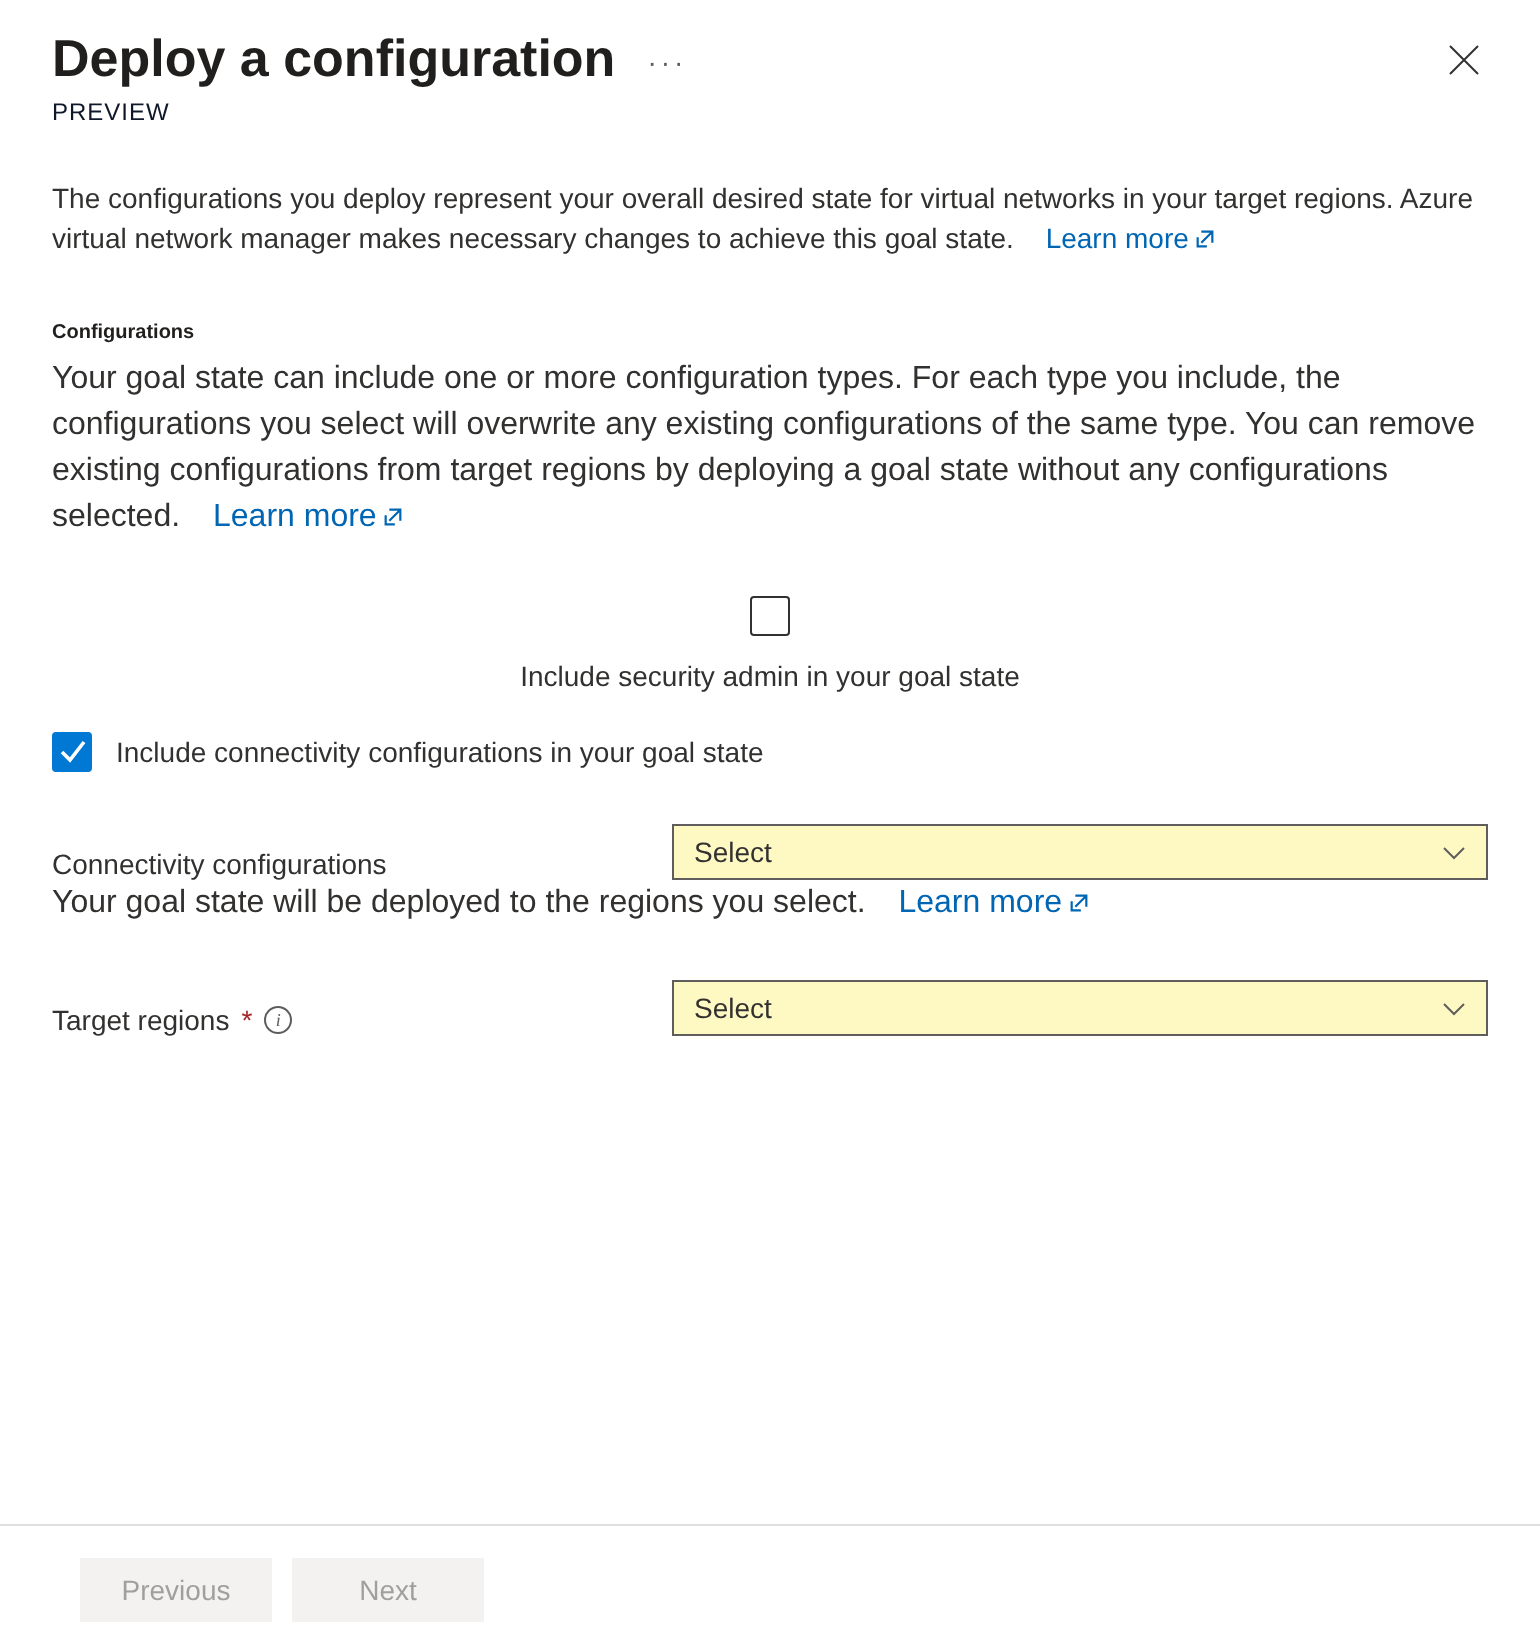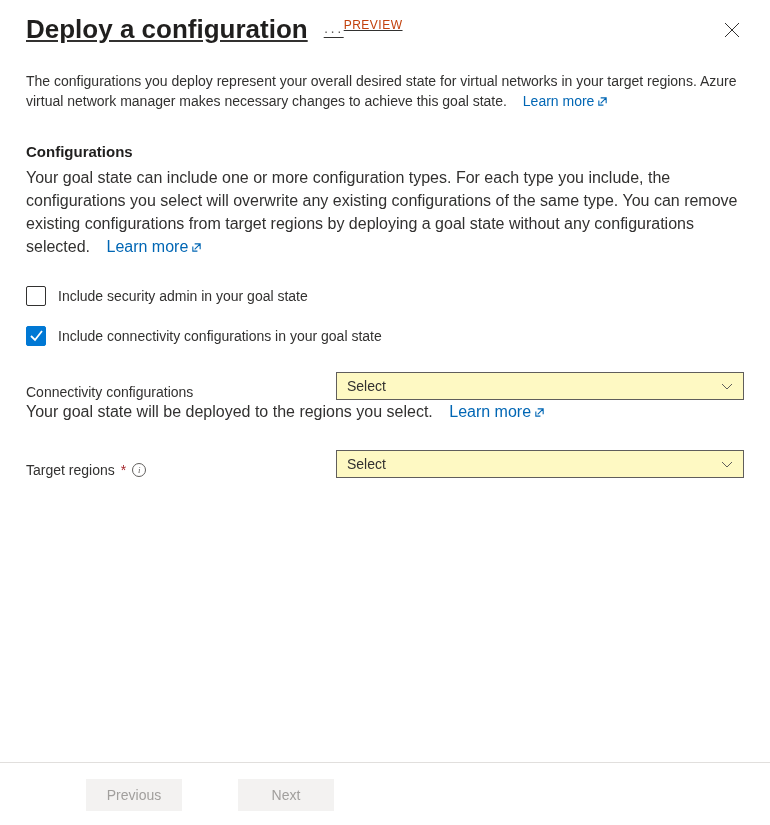--- a/index.html
+++ b/index.html
@@ -17,38 +17,38 @@
       padding: 14px 26px 0 26px;
       height: 100%;
       display: flex;
       flex-direction: column;
     }
     .header-row {
       display: flex;
       align-items: flex-start;
       justify-content: space-between;
     }
-    .title-block { display: flex; flex-direction: row; text-decoration: underline; }
+    .title-block { display: flex; flex-direction: column; }
     .title-line { display: flex; align-items: center; gap: 16px; }
     .title {
       font-size: 26px;
       font-weight: 600;
       color: #201f1e;
       line-height: 1.2;
     }
     .title-ellipsis {
       font-size: 14px;
       color: #605e5c;
       letter-spacing: 2px;
       line-height: 1;
       padding-top: 2px;
     }
     .preview-badge {
       font-size: 12px;
-      color: #c2410c;
+      color: #0f172a;
       letter-spacing: 0.5px;
       margin-top: 4px;
     }
     .close-btn {
       background: none;
       border: none;
       cursor: pointer;
       padding: 4px;
       margin-top: 4px;
     }
@@ -85,38 +85,38 @@
       text-decoration: none;
       cursor: pointer;
       padding-left: 12px;
     }
     .ext-icon {
       display: inline-block;
       vertical-align: -1px;
       margin-left: 3px;
     }
     .section-title {
-      font-size: 15px;
+      font-size: 10px;
       font-weight: 600;
       margin-top: 30px;
       margin-bottom: 6px;
       color: #201f1e;
     }
     .section-desc {
       font-size: 16px;
       line-height: 1.45;
       color: #323130;
     }
     .checkbox-row {
       display: flex;
       align-items: center;
       gap: 12px;
       margin-top: 20px;
     }
-    .checkbox-row:first-of-type { margin-top: 26px; }
+    .checkbox-row:first-of-type { margin-top: 26px; flex-direction: column; }
     .cb {
       width: 20px;
       height: 20px;
       border: 1px solid #323130;
       border-radius: 2px;
       display: flex;
       align-items: center;
       justify-content: center;
       cursor: pointer;
       flex-shrink: 0;
@@ -178,21 +178,20 @@
     }
     .btn {
       min-width: 96px;
       height: 32px;
       border: none;
       background: #f3f2f1;
       color: #a19f9d;
       font-size: 14px;
       cursor: pointer;
       padding: 0 16px;
-      margin-left: 46px;
     }
   </style>
 </head>
 <body>
 
 <div class="panel">
 
   <div class="header-row">
     <div class="title-block">
       <div class="title-line">

